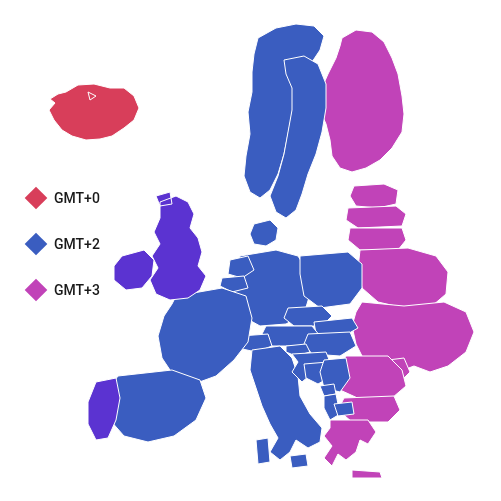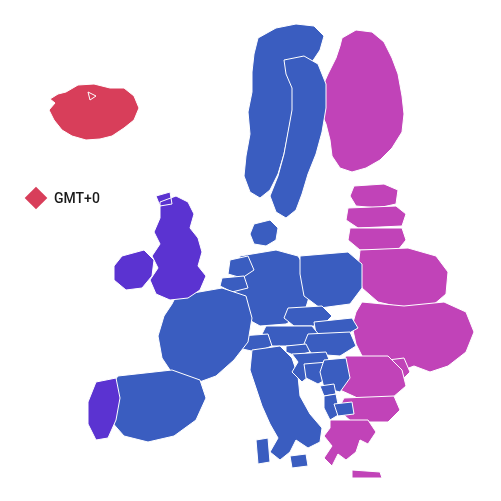--- a/index.html
+++ b/index.html
@@ -103,13 +103,21 @@
       <path d="M96 382 L116 378 L120 398 L116 420 L108 438 L96 440 L88 424 L88 402 Z"></path>
     </g>
   </svg>
 </div>
 
 <div class="legend">
   <div class="legend-item">
     <div class="legend-swatch" style="background:#D83E5A"></div>
     <span class="legend-label">GMT+0</span>
   </div>
+  <div class="legend-item">
+    <div class="legend-swatch" style="background:#3A5DC0"></div>
+    <span class="legend-label">GMT+2</span>
+  </div>
+  <div class="legend-item">
+    <div class="legend-swatch" style="background:#C143B8"></div>
+    <span class="legend-label">GMT+3</span>
+  </div>
 </div>
 
 </body></html>

